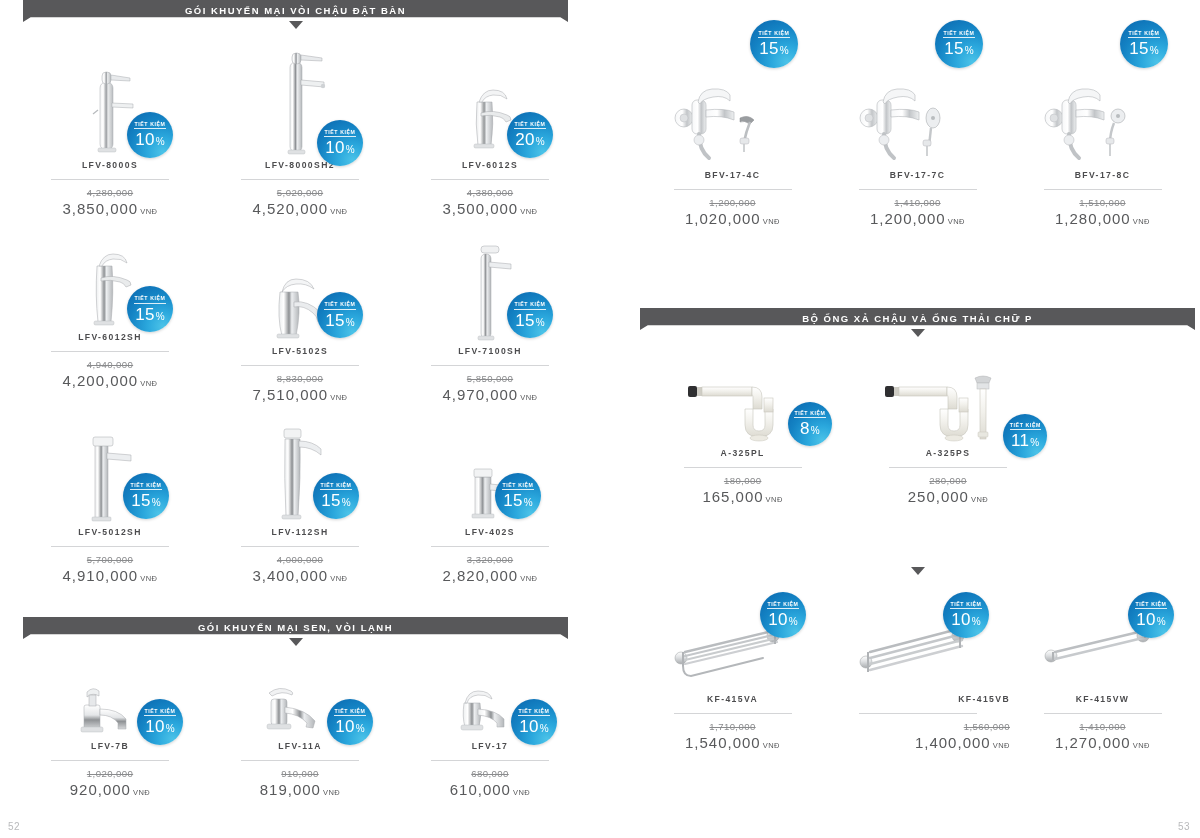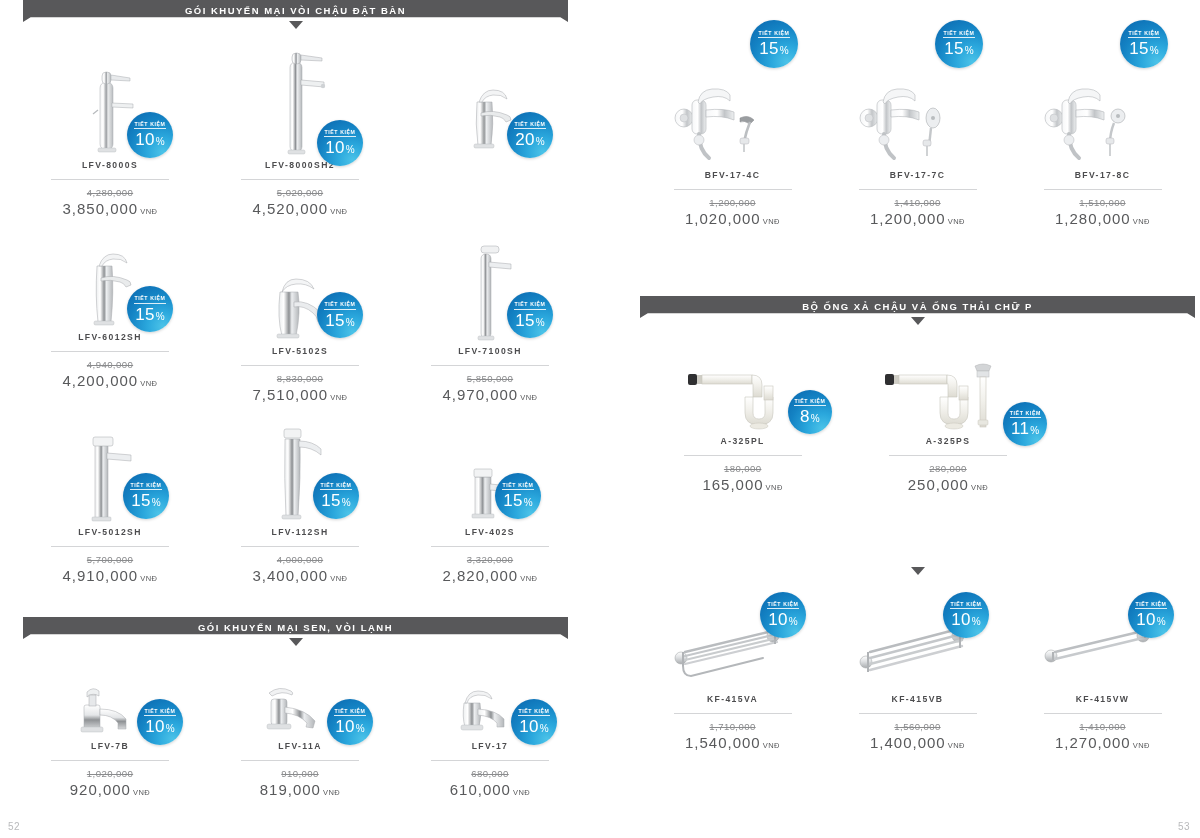--- a/index.html
+++ b/index.html
@@ -237,20 +237,26 @@
                 <rect x="17" y="64" width="20" height="4" rx="1.5" fill="#dfe1e3" stroke="#b4b7ba" stroke-width=".4"></rect>
               </svg>
             </div>
             <div class="badge" style="width:46px;height:46px;left:112px;top:70px;">
               <span class="badge-label">TIẾT KIỆM</span>
               <span class="badge-value">
                   <span>20</span>
                   <span class="pct">%</span>
                 </span>
             </div>
+            <div class="prod-info">
+              <div class="prod-code">LFV-6012S</div>
+              <div class="rule"></div>
+              <div class="old-price">4,380,000</div>
+              <div class="new-price"><span>3,500,000</span><span class="cur">VNĐ</span></div>
+            </div>
           </div>
         </div>
       </div>
 
       <div class="grid" style="margin-top:26px;">
         <div class="cell">
           <div class="prod">
             <div class="prod-visual" style="height:88px;">
               <svg class="art" width="66" height="86" viewBox="0 0 66 86">
                 <defs>
@@ -705,21 +711,21 @@
               <div class="rule"></div>
               <div class="old-price">1,510,000</div>
               <div class="new-price"><span>1,280,000</span><span class="cur">VNĐ</span></div>
             </div>
           </div>
         </div>
       </div>
     </div>
 
     <div style="position:absolute;left:0;top:296px;width:555px;">
-      <div class="banner-wrap" style="width:555px;">
+      <div class="banner-wrap" style="width:555px;margin-top:12px;">
         <div class="banner">
           <span class="banner-title">BỘ ỐNG XẢ CHẬU VÀ ỐNG THẢI CHỮ P</span>
         </div>
         <div class="banner-notch"></div>
       </div>
 
       <div class="grid" style="margin-top:30px;width:74%;">
         <div class="cell">
           <div class="prod">
             <div class="prod-visual" style="height:76px;">
@@ -864,21 +870,21 @@
                 <path d="M106 6 l0 20" stroke="#b0b3b6" stroke-width="2"></path>
               </svg>
             </div>
             <div class="badge" style="width:46px;height:46px;left:118px;top:-22px;">
               <span class="badge-label">TIẾT KIỆM</span>
               <span class="badge-value">
                   <span>10</span>
                   <span class="pct">%</span>
                 </span>
             </div>
-            <div class="prod-info" style="margin-top:8px;">
+            <div class="prod-info" style="margin-top:8px;text-align:right;">
               <div class="prod-code">KF-415VB</div>
               <div class="rule"></div>
               <div class="old-price">1,560,000</div>
               <div class="new-price"><span>1,400,000</span><span class="cur">VNĐ</span></div>
             </div>
           </div>
         </div>
 
         <div class="cell">
           <div class="prod">

